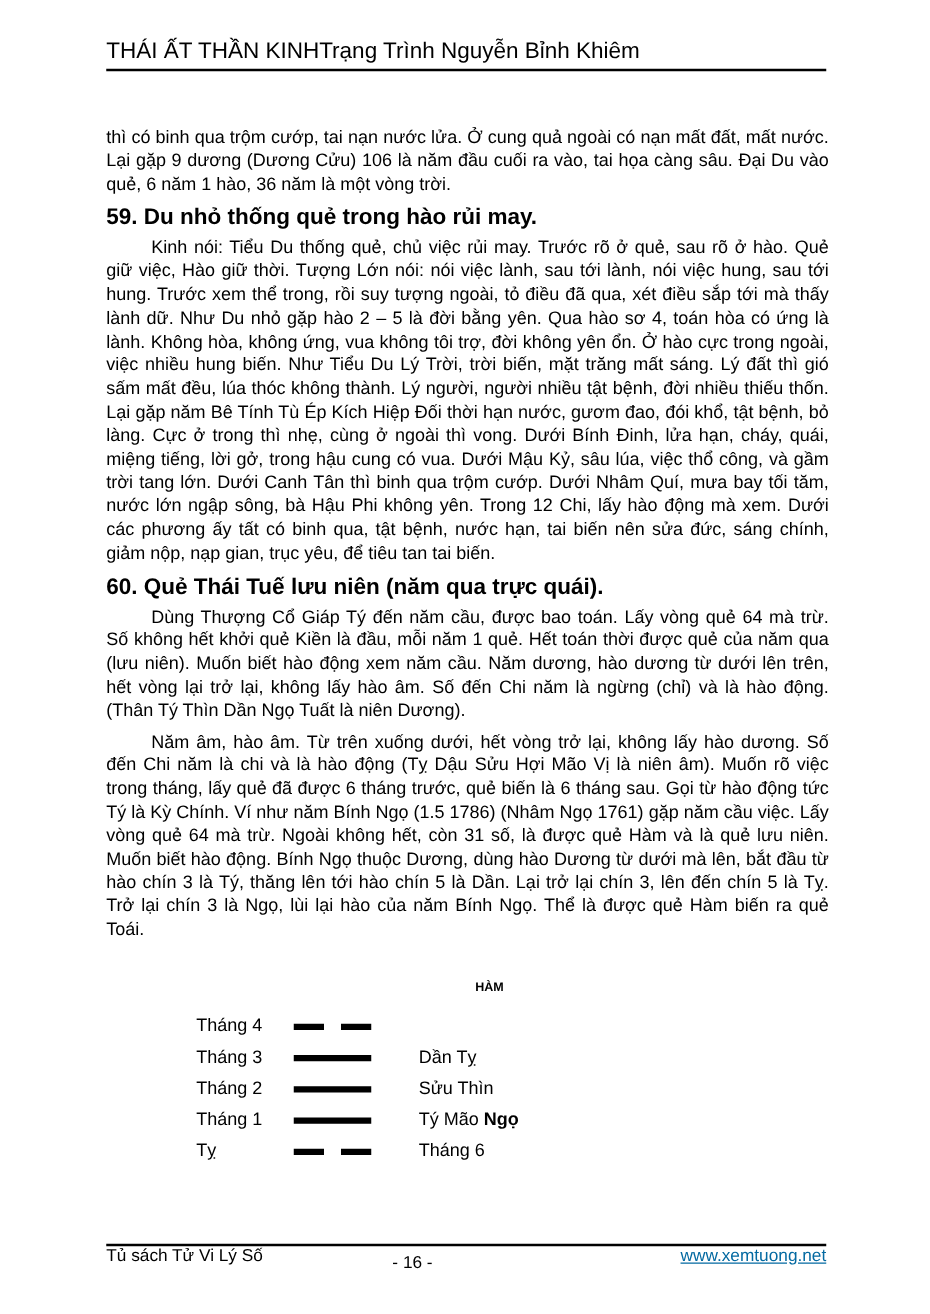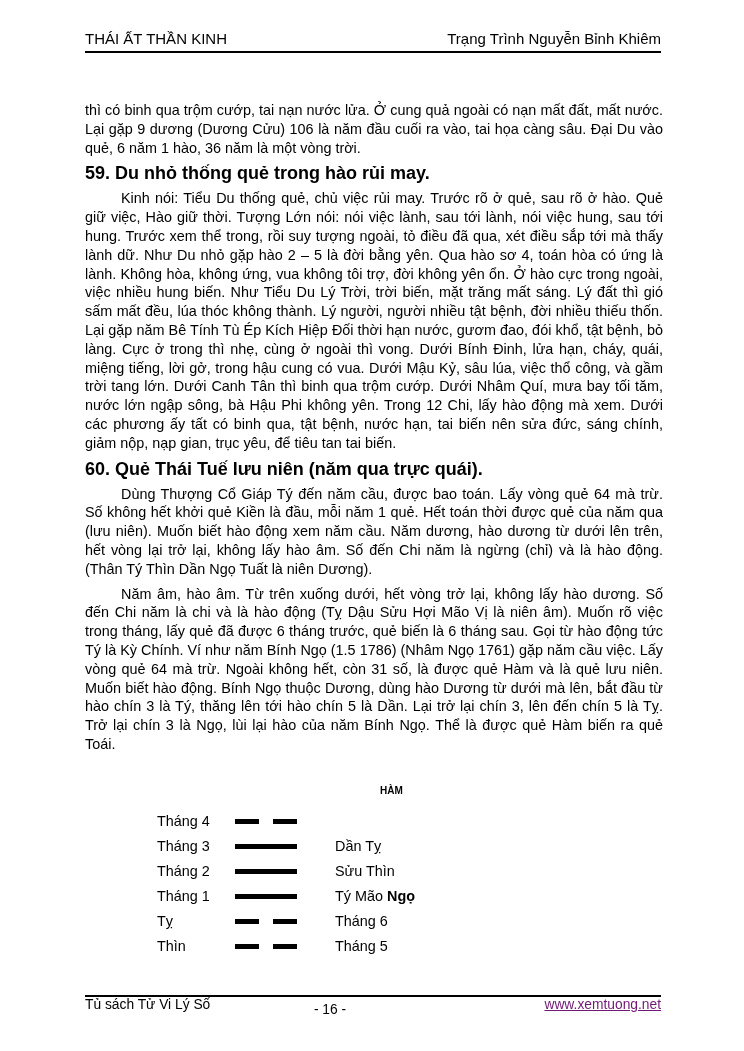--- a/index.html
+++ b/index.html
@@ -6,22 +6,22 @@
   body{
     width:744px;height:1051px;background:#ffffff;color:#000;
     font-family:"Liberation Sans","DejaVu Sans",sans-serif;
     -webkit-font-smoothing:antialiased;
   }
   .page{position:relative;width:744px;height:1051px;background:#fff;overflow:hidden;}
 
   
   .header{
     position:absolute;left:85px;width:576px;top:30px;
-    display:flex;justify-content:space-between;align-items:flex-end;
-    font-size:15px;padding-bottom:4px;border-bottom:2px solid #000;
+    display:flex;justify-content:flex-start;align-items:flex-end;
+    font-size:18px;padding-bottom:4px;border-bottom:2px solid #000;
   }
 
   
   .content{
     position:absolute;left:85px;width:578px;top:101px;
     font-size:14.4px;line-height:18.8px;text-align:justify;
   }
   .content p{margin:0;}
   .content p.indent{text-indent:36px;}
   .content p + p{margin-top:6px;}
@@ -43,21 +43,21 @@
   .hex-bold:not(:empty){margin-left:4px;}
 
   
   .footer{
     position:absolute;left:85px;width:576px;top:995px;
     border-top:2px solid #000;padding-top:0;
     font-size:13.8px;
   }
   .footer .footer-left{float:left;}
   .footer .footer-page{position:absolute;left:200px;top:5px;width:90px;text-align:center;}
-  .footer .footer-link{float:right;text-decoration:underline;color:#701a75;}
+  .footer .footer-link{float:right;text-decoration:underline;color:#0369a1;}
 </style>
 </head>
 <body>
 
 <div class="page">
 
   <div class="header">
     <span>THÁI ẤT THẦN KINH</span>
     <span>Trạng Trình Nguyễn Bỉnh Khiêm</span>
   </div>
@@ -99,25 +99,20 @@
         <span class="hex-line solid"></span>
         <span class="hex-right"><span>Tý Mão</span><b class="hex-bold">Ngọ</b></span>
       </div>
 
       <div class="hex-row">
         <span class="hex-left">Tỵ</span>
         <span class="hex-line broken"></span>
         <span class="hex-right"><span>Tháng 6</span><b class="hex-bold"></b></span>
       </div>
 
-      <div class="hex-row">
-        <span class="hex-left">Thìn</span>
-        <span class="hex-line broken"></span>
-        <span class="hex-right"><span>Tháng 5</span><b class="hex-bold"></b></span>
-      </div>
     </div>
 
   </div>
 
   <div class="footer">
     <span class="footer-left">Tủ sách Tử Vi Lý Số</span>
     <span class="footer-page">- 16 -</span>
     <span class="footer-link">www.xemtuong.net</span>
   </div>
 

